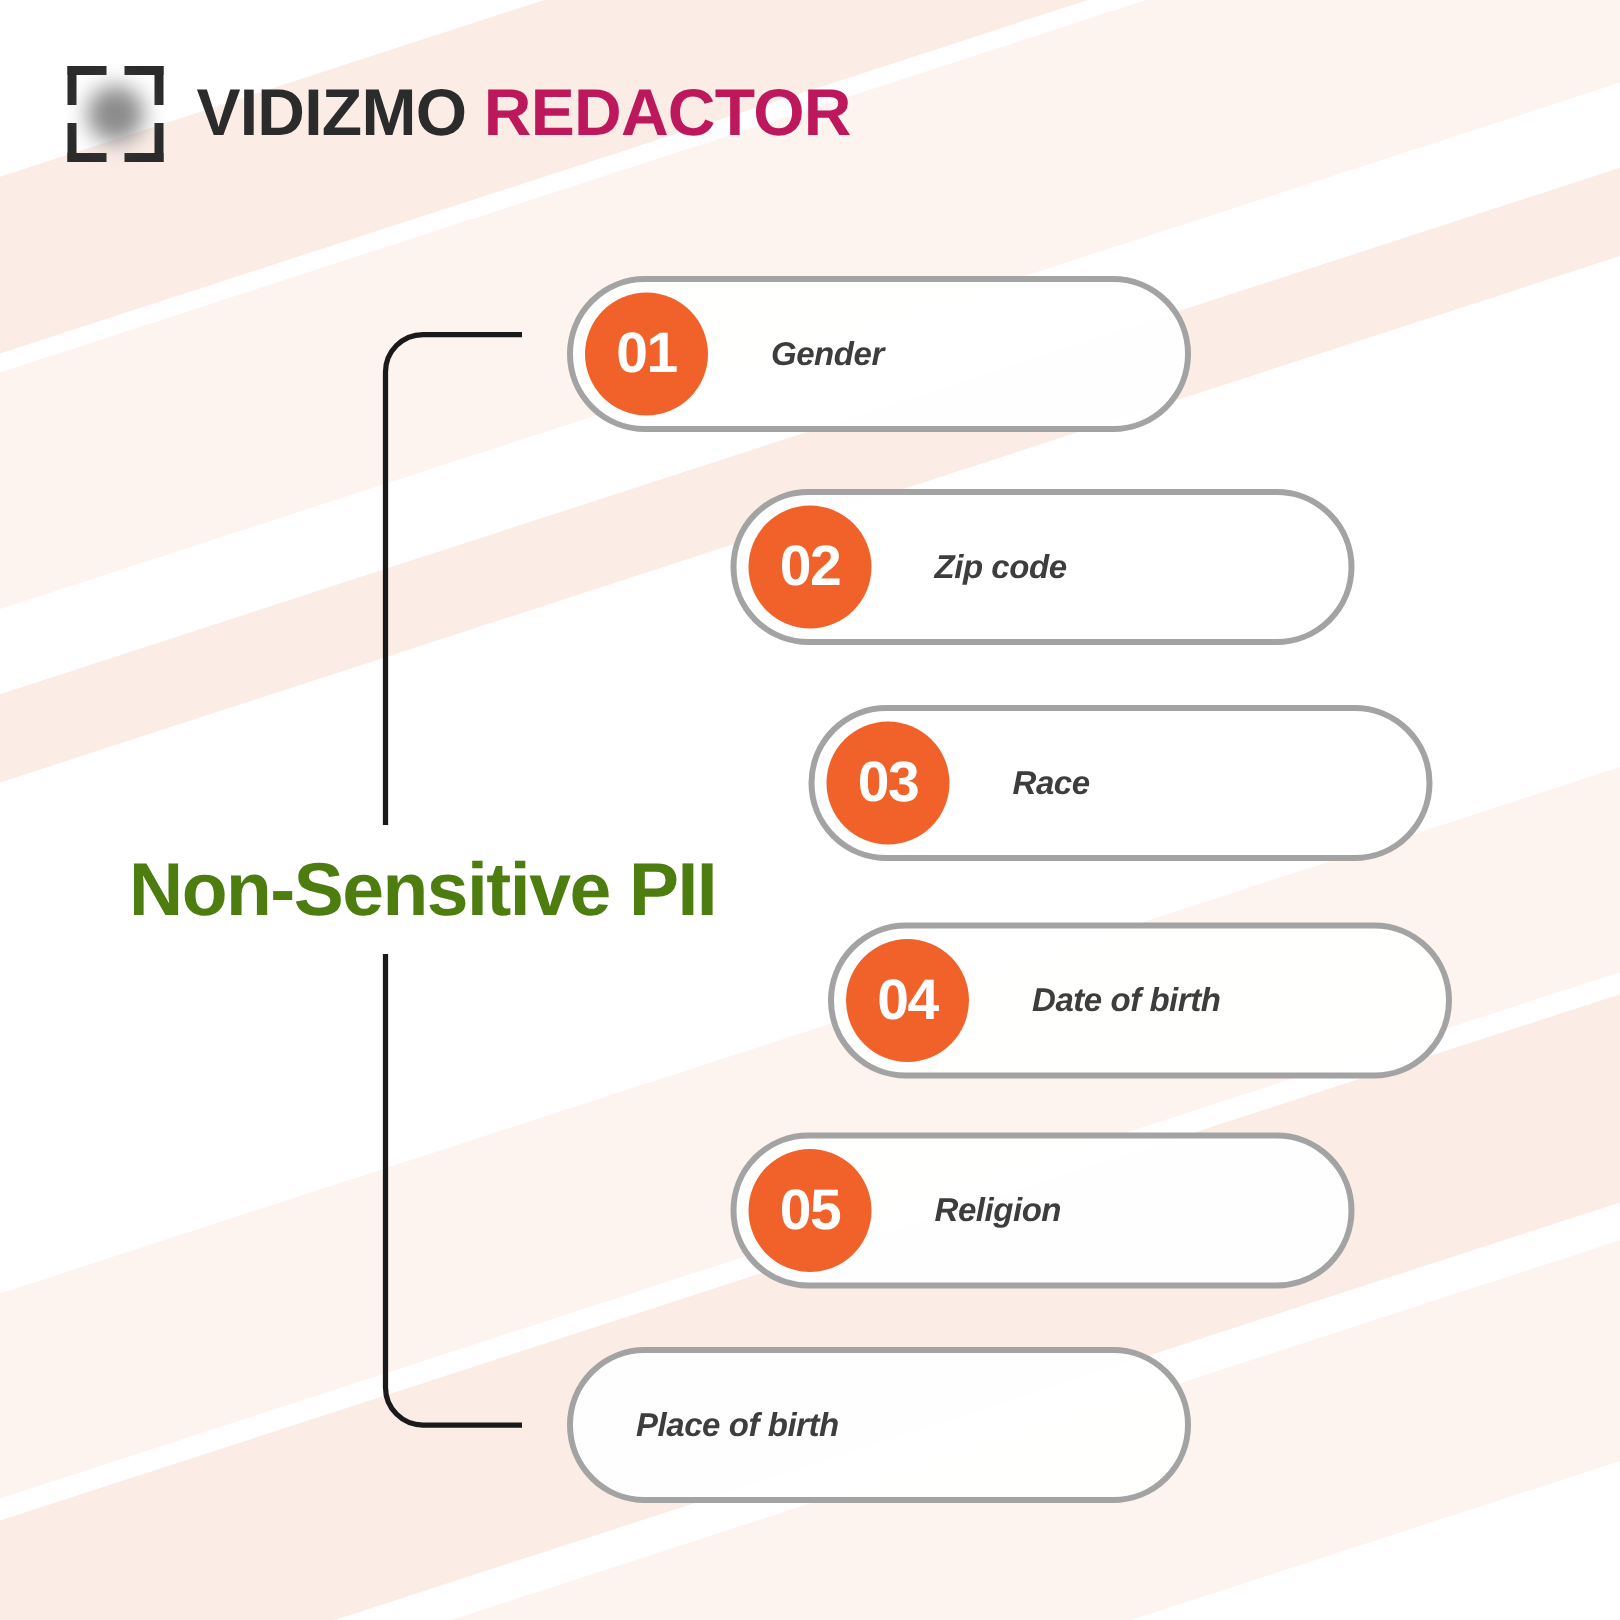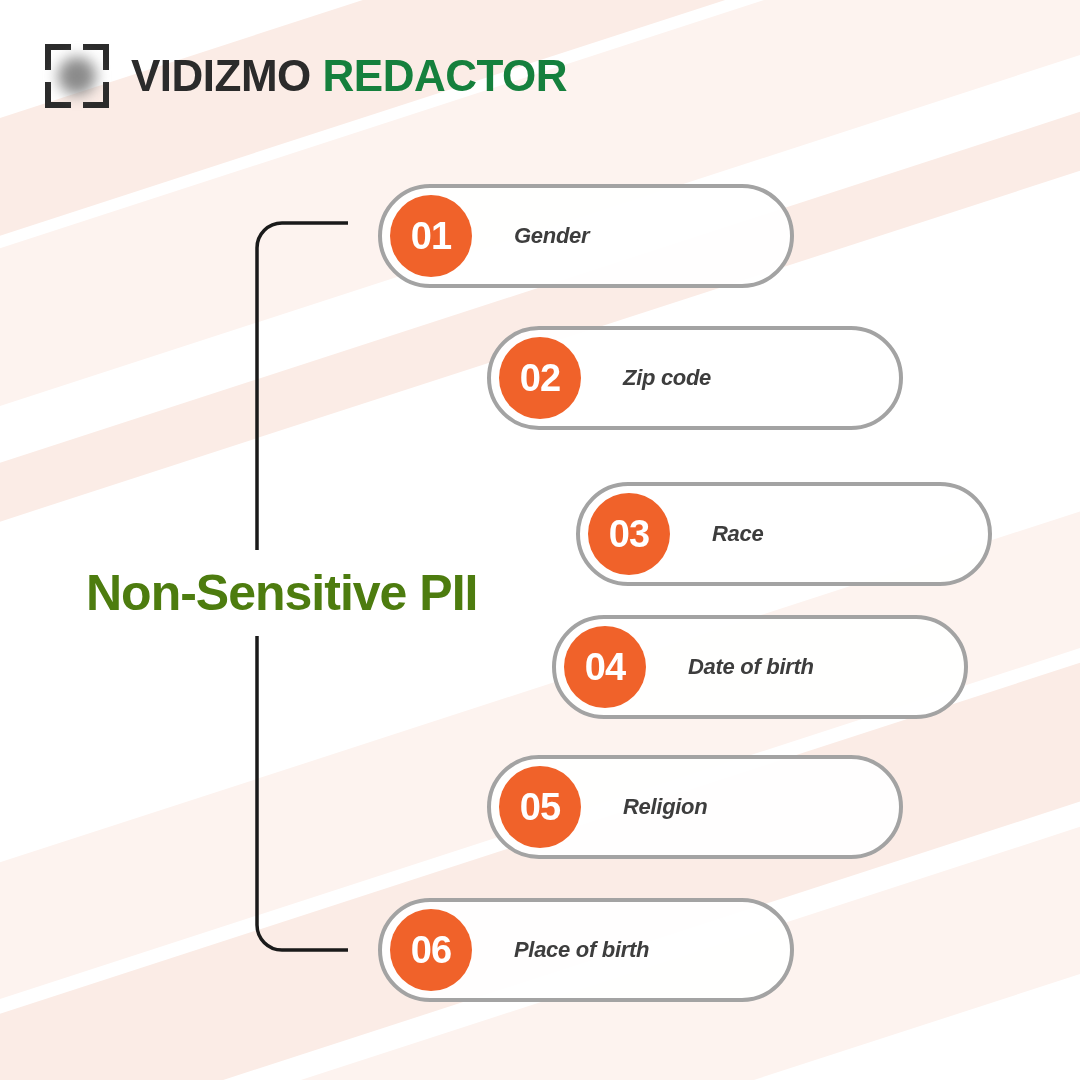--- a/index.html
+++ b/index.html
@@ -84,21 +84,21 @@
     filter: blur(7px);
   }
   .logo-text {
     font-size: 44px;
     font-weight: bold;
     letter-spacing: -0.5px;
     line-height: 1;
     white-space: nowrap;
   }
   .logo-text .brand { color: #2b2b2b; }
-  .logo-text .product { color: #15803d; }
+  .logo-text .product { color: #be185d; }
 
   
   .connector {
     position: absolute;
     left: 0;
     top: 0;
     width: 1080px;
     height: 1080px;
     pointer-events: none;
   }
@@ -148,21 +148,21 @@
     font-size: 22px;
     font-weight: bold;
     color: #3d3d3d;
     white-space: nowrap;
     letter-spacing: -0.3px;
     font-style: italic;
   }
 
   .pill.p1 { left: 378px; top: 184px; width: 416px; }
   .pill.p2 { left: 487px; top: 326px; width: 416px; }
-  .pill.p3 { left: 576px; top: 470px; width: 416px; margin-top: 12px; }
+  .pill.p3 { left: 539px; top: 470px; width: 416px; }
   .pill.p4 { left: 552px; top: 615px; width: 416px; }
   .pill.p5 { left: 487px; top: 755px; width: 416px; text-align: right; }
   .pill.p6 { left: 378px; top: 898px; width: 416px; }
 </style>
 </head>
 <body>
 
 <div id="stage">
 
   <div class="bg-stripes">
@@ -213,17 +213,16 @@
     <div class="badge">04</div>
     <div class="pill-label">Date of birth</div>
   </div>
 
   <div class="pill p5">
     <div class="badge">05</div>
     <div class="pill-label">Religion</div>
   </div>
 
   <div class="pill p6">
-    <div class="badge">06</div>
     <div class="pill-label">Place of birth</div>
   </div>
 
 </div>
 
 </body></html>

